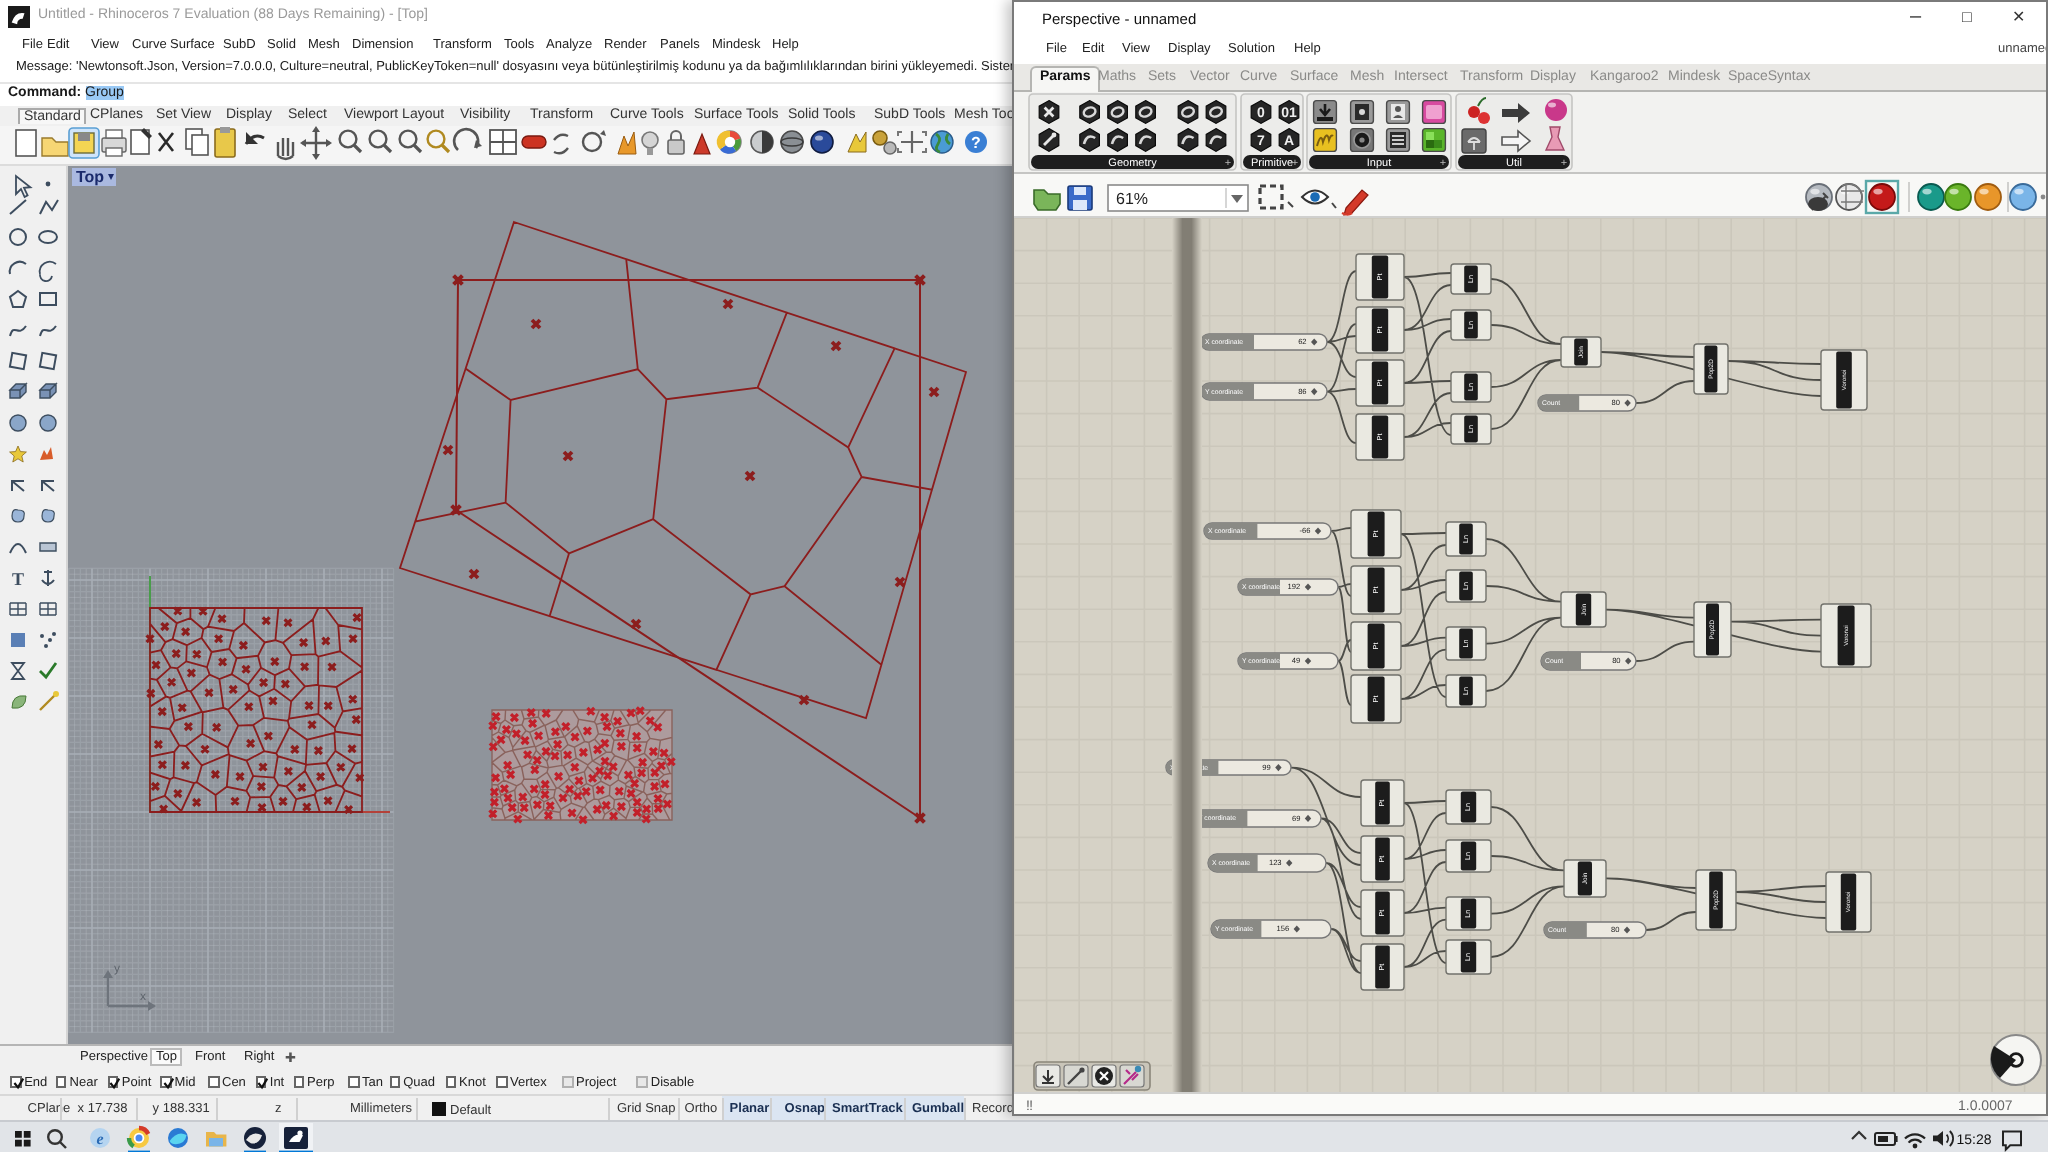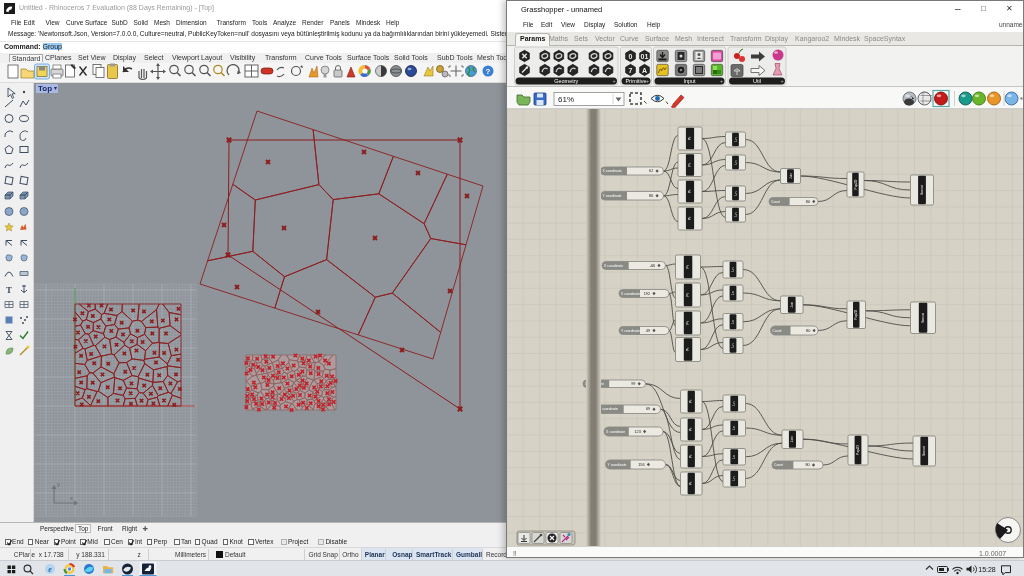--- a/index.html
+++ b/index.html
@@ -243,21 +243,21 @@
       <span style="position:absolute;left:338.5px;top:1px;width:1px;height:11px;background:#d0d0d0;"></span>
       <span style="position:absolute;left:361px;top:1px;width:1px;height:11px;background:#d0d0d0;"></span>
       <span style="position:absolute;left:384.8px;top:1px;width:1px;height:11px;background:#d0d0d0;"></span>
       <span style="position:absolute;left:412.3px;top:1px;width:1px;height:11px;background:#d0d0d0;"></span>
       <span style="position:absolute;left:452.3px;top:1px;width:1px;height:11px;background:#d0d0d0;"></span>
       <span style="position:absolute;left:482.3px;top:1px;width:1px;height:11px;background:#d0d0d0;"></span>
     </div>
 
 <div class="abs" style="left:506px;top:0;width:518px;height:558px;background:#f0f0ee;border:1px solid #7a7a7a;box-shadow:-3px 0 6px rgba(0,0,0,0.22);overflow:hidden;">
  <div class="abs" style="left:0;top:0;width:518px;height:17px;background:#fff;">
-  <span class="abs" style="left:14px;top:4px;font-size:7.5px;color:#111;">Grasshopper - unnamed</span>
+  <span class="abs" style="left:14px;top:4px;font-size:7.5px;color:#111;">Perspective - unnamed</span>
   <span class="abs" style="left:448px;top:2px;color:#333;font-size:10px;">–</span>
   <span class="abs" style="left:474px;top:3px;color:#333;font-size:8px;">□</span>
   <span class="abs" style="left:499px;top:3px;color:#333;font-size:8px;">✕</span>
  </div>
  <div class="abs" style="left:0;top:17px;width:518px;height:14px;background:#fff;color:#222;font-size:6.5px;">
         <span style="position:absolute;left:16px;top:3px;">File</span>
         <span style="position:absolute;left:34px;top:3px;">Edit</span>
         <span style="position:absolute;left:54px;top:3px;">View</span>
         <span style="position:absolute;left:77px;top:3px;">Display</span>
         <span style="position:absolute;left:107px;top:3px;">Solution</span>

